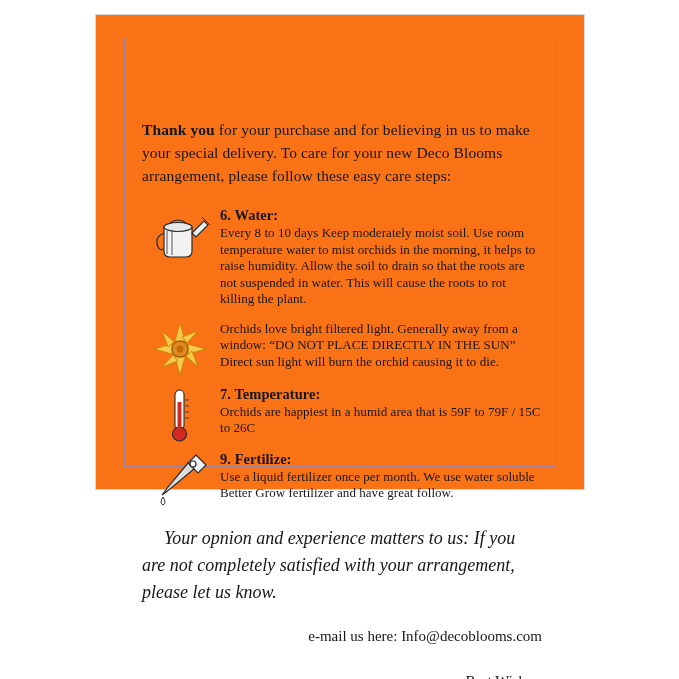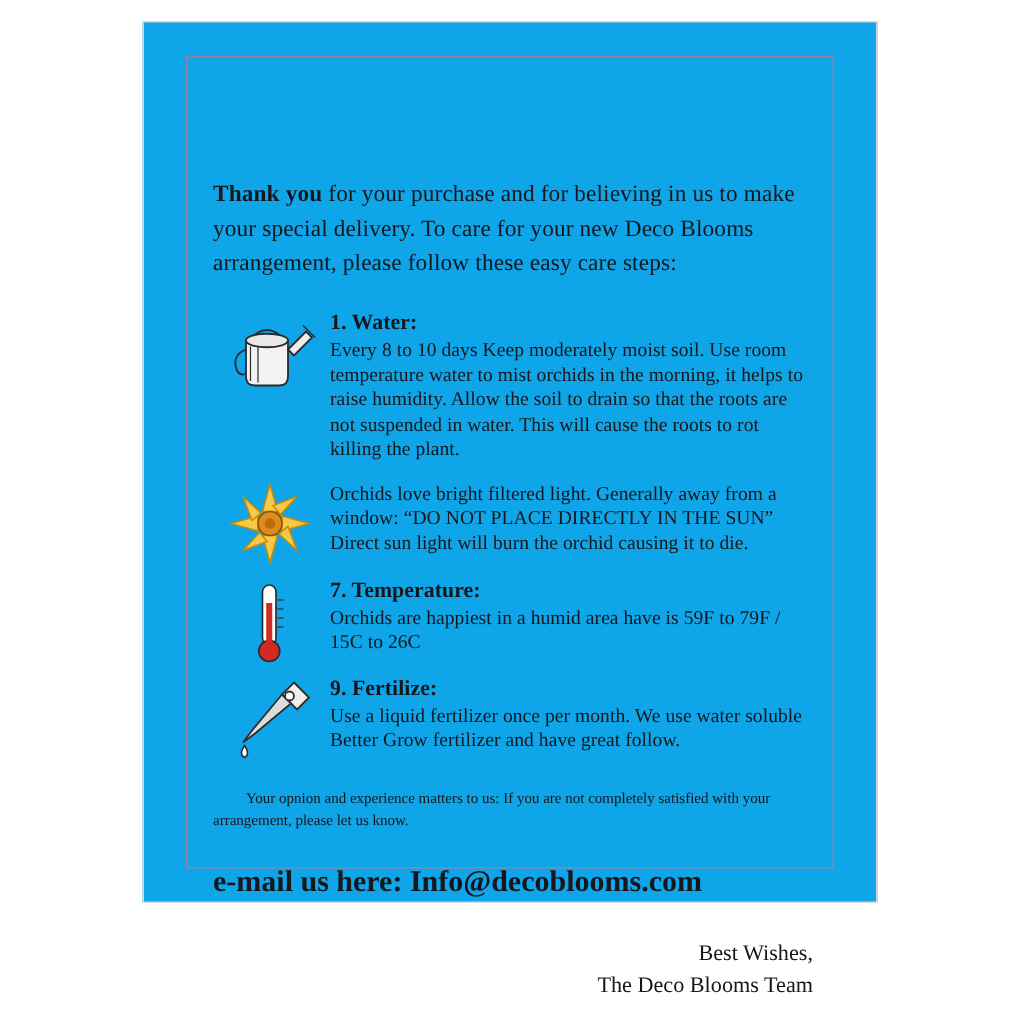--- a/index.html
+++ b/index.html
@@ -12,22 +12,22 @@
     height: 679px;
     font-family: "Liberation Serif", serif;
     color: #17161a;
     overflow: hidden;
   }
   .card {
     position: absolute;
     left: 95px;
     top: 14px;
     width: 490px;
-    height: 588px;
-    background: #0ea5e9;
+    height: 476px;
+    background: #f97316;
     border: 1px solid #d9d9dd;
     box-sizing: border-box;
   }
   .inner-frame {
     position: absolute;
     left: 28px;
     top: 22px;
     right: 28px;
     bottom: 22px;
     border: 1px solid #9b7fa0;
@@ -72,30 +72,30 @@
     letter-spacing: 0.05px;
   }
   .step-icon {
     position: absolute;
     left: 8px;
     top: 0;
     width: 62px;
     height: 60px;
   }
   .closing {
-    font-size: 10px;
+    font-size: 18px;
     line-height: 1.5;
     margin: 22px 0 0 0;
     text-indent: 22px;
+    font-style: italic;
   }
   .email {
-    font-size: 20px;
-    text-align: left;
+    font-size: 15px;
+    text-align: right;
     margin: 22px 0 0 0;
-    font-weight: bold;
   }
   .signoff {
     font-size: 14.8px;
     text-align: center;
     line-height: 1.42;
     margin: 26px 0 0 0;
   }
   .signoff div { white-space: nowrap; text-align: right; }
 </style>
 </head>
@@ -120,21 +120,21 @@
               <path d="M52 10 L60 18" stroke-width="1"></path>
               <path d="M14 26 Q4 30 8 40 Q10 44 14 42" fill="none"></path>
               <path d="M20 16 Q28 10 36 16" fill="none"></path>
             </g>
             <g stroke="#2b2b2b" stroke-width="0.8" fill="none">
               <line x1="17" y1="24" x2="17" y2="47"></line>
               <line x1="22" y1="24" x2="22" y2="48"></line>
             </g>
           </svg>
         </span>
-        <p class="step-title">1. Water:</p>
+        <p class="step-title">6. Water:</p>
         <p class="step-body">Every 8 to 10 days
 Keep moderately moist soil.
 Use room temperature water to mist orchids in the morning, it helps to raise humidity. Allow the soil to drain so that the roots are not suspended in water. This will cause the roots to rot killing the plant.</p>
       </li>
 
       <li class="step">
         <span class="step-icon">
           <svg viewBox="0 0 62 60" width="62" height="60">
             <g transform="translate(30,28)">
               <g stroke="#c98a00" stroke-width="1" fill="#f6c84c">
@@ -163,21 +163,21 @@
               <circle cx="29.5" cy="48" r="7" fill="#d12a22"></circle>
               <rect x="27.5" y="16" width="4" height="30" fill="#d12a22" stroke="none"></rect>
               <line x1="35" y1="14" x2="39" y2="14" stroke-width="0.8"></line>
               <line x1="35" y1="20" x2="39" y2="20" stroke-width="0.8"></line>
               <line x1="35" y1="26" x2="39" y2="26" stroke-width="0.8"></line>
               <line x1="35" y1="32" x2="39" y2="32" stroke-width="0.8"></line>
             </g>
           </svg>
         </span>
         <p class="step-title">7. Temperature:</p>
-        <p class="step-body">Orchids are happiest in a humid area have is
+        <p class="step-body">Orchids are happiest in a humid area that is
 59F to 79F / 15C to 26C</p>
       </li>
 
       <li class="step">
         <span class="step-icon">
           <svg viewBox="0 0 62 60" width="62" height="60">
             <g stroke="#2b2b2b" stroke-width="1.2" fill="#efefef">
               <path d="M46 4 L56 14 L48 22 L38 12 Z"></path>
               <path d="M38 12 L18 36 L12 44 L20 38 L44 18 Z" fill="#dcdcdc"></path>
               <circle cx="43" cy="13" r="3" fill="#ffffff"></circle>

